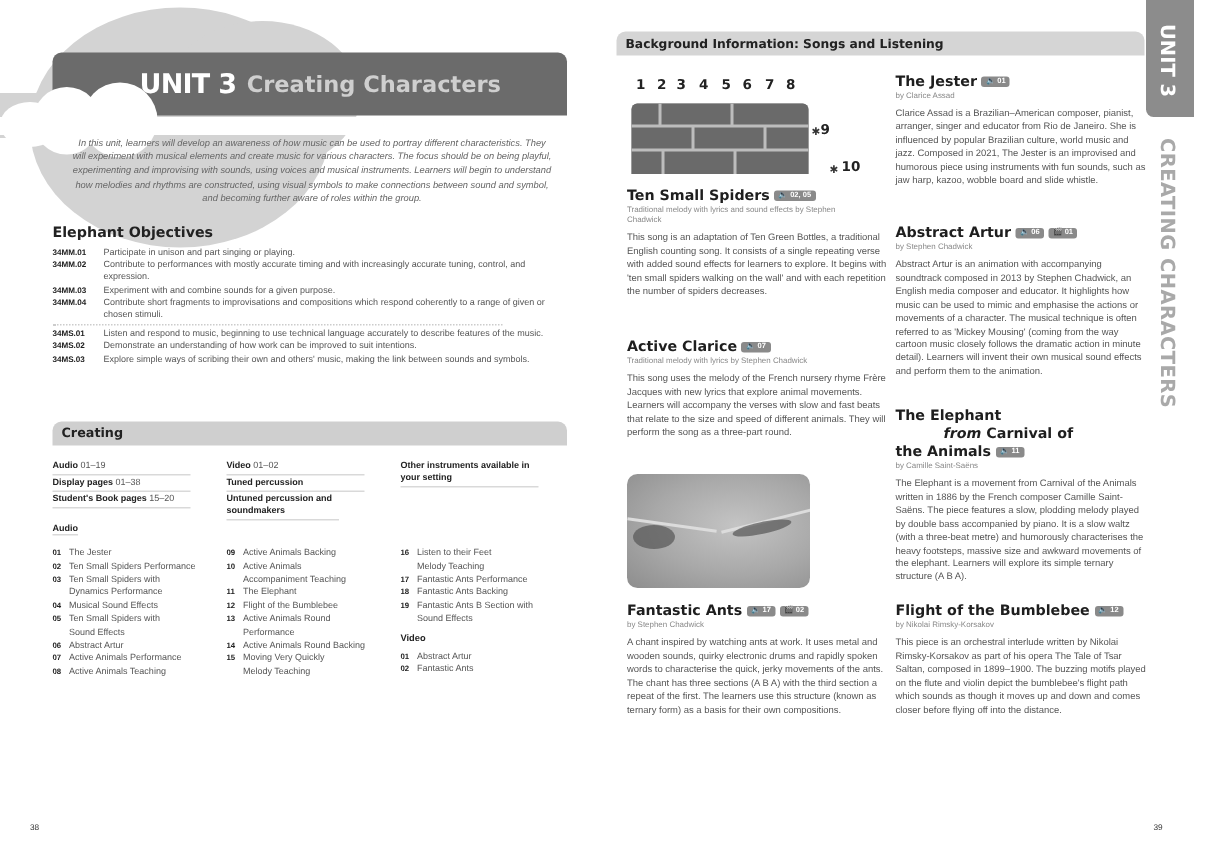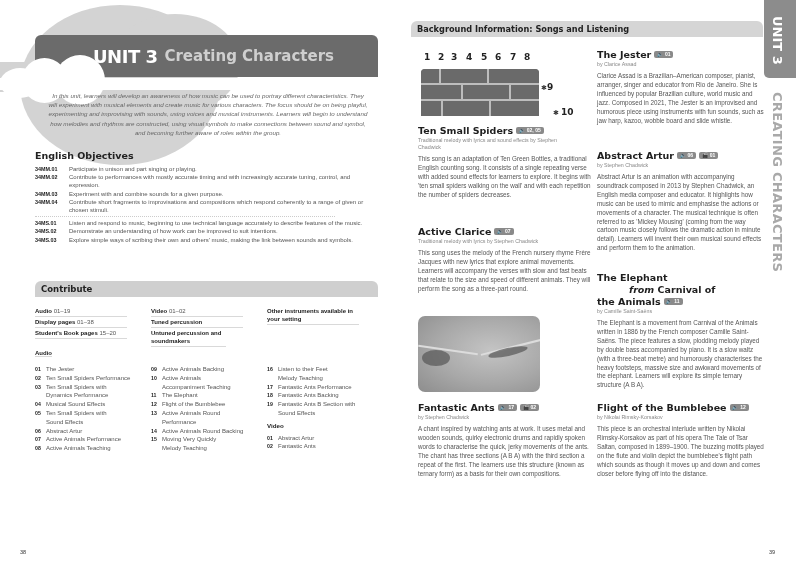--- a/index.html
+++ b/index.html
@@ -104,21 +104,21 @@
     <span class="unit-num">UNIT 3</span>
     <span class="unit-title">Creating Characters</span>
   </div>
   <div class="cloud-white" style="left:0;top:68px;width:40px;height:30px;"></div>
   <div class="cloud-white" style="left:22px;top:58px;width:45px;height:45px;"></div>
   <div class="cloud-white" style="left:55px;top:55px;width:50px;height:50px;"></div>
   <div style="position:absolute;left:0;top:78px;width:405px;height:12px;background:#fff;"></div>
 
   <p class="intro">In this unit, learners will develop an awareness of how music can be used to portray different characteristics. They will experiment with musical elements and create music for various characters. The focus should be on being playful, experimenting and improvising with sounds, using voices and musical instruments. Learners will begin to understand how melodies and rhythms are constructed, using visual symbols to make connections between sound and symbol, and becoming further aware of roles within the group.</p>
 
-  <div class="h-section lo-title">English Objectives</div>
+  <div class="h-section lo-title">Elephant Objectives</div>
   <div class="lo-list">
     <div class="lo-row">
         <span class="lo-code">34MM.01</span>
         <span class="lo-text">Participate in unison and part singing or playing.</span>
       </div>
     <div class="lo-row">
         <span class="lo-code">34MM.02</span>
         <span class="lo-text">Contribute to performances with mostly accurate timing and with increasingly accurate tuning, control, and expression.</span>
       </div>
     <div class="lo-row">
@@ -137,21 +137,21 @@
     <div class="lo-row">
         <span class="lo-code">34MS.02</span>
         <span class="lo-text">Demonstrate an understanding of how work can be improved to suit intentions.</span>
       </div>
     <div class="lo-row">
         <span class="lo-code">34MS.03</span>
         <span class="lo-text">Explore simple ways of scribing their own and others' music, making the link between sounds and symbols.</span>
       </div>
   </div>
 
-  <div class="res-bar h-section">Contribute</div>
+  <div class="res-bar h-section">Creating</div>
 
   <div class="res-col" style="left:35px;width:92px;">
     <div class="res-item"><b>Audio</b> <span>01–19</span></div>
     <div class="res-item"><b>Display pages</b> <span>01–38</span></div>
     <div class="res-item"><b>Student's Book pages</b> <span>15–20</span></div>
   </div>
   <div class="res-col" style="left:151px;width:92px;">
     <div class="res-item"><b>Video</b> <span>01–02</span></div>
     <div class="res-item"><b>Tuned percussion</b></div>
     <div class="res-item" style="width:75px;"><b>Untuned percussion and soundmakers</b></div>

